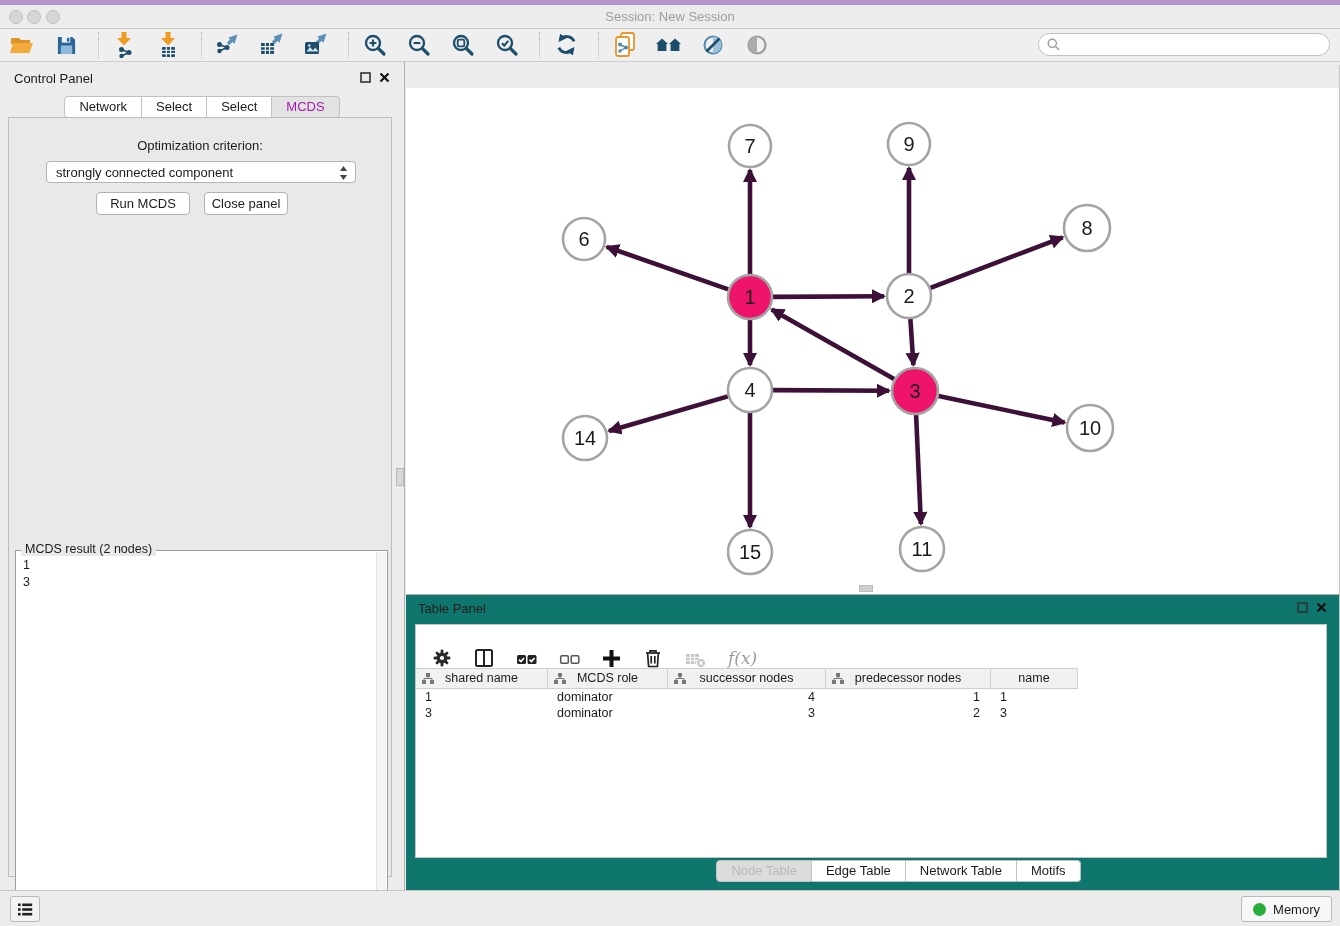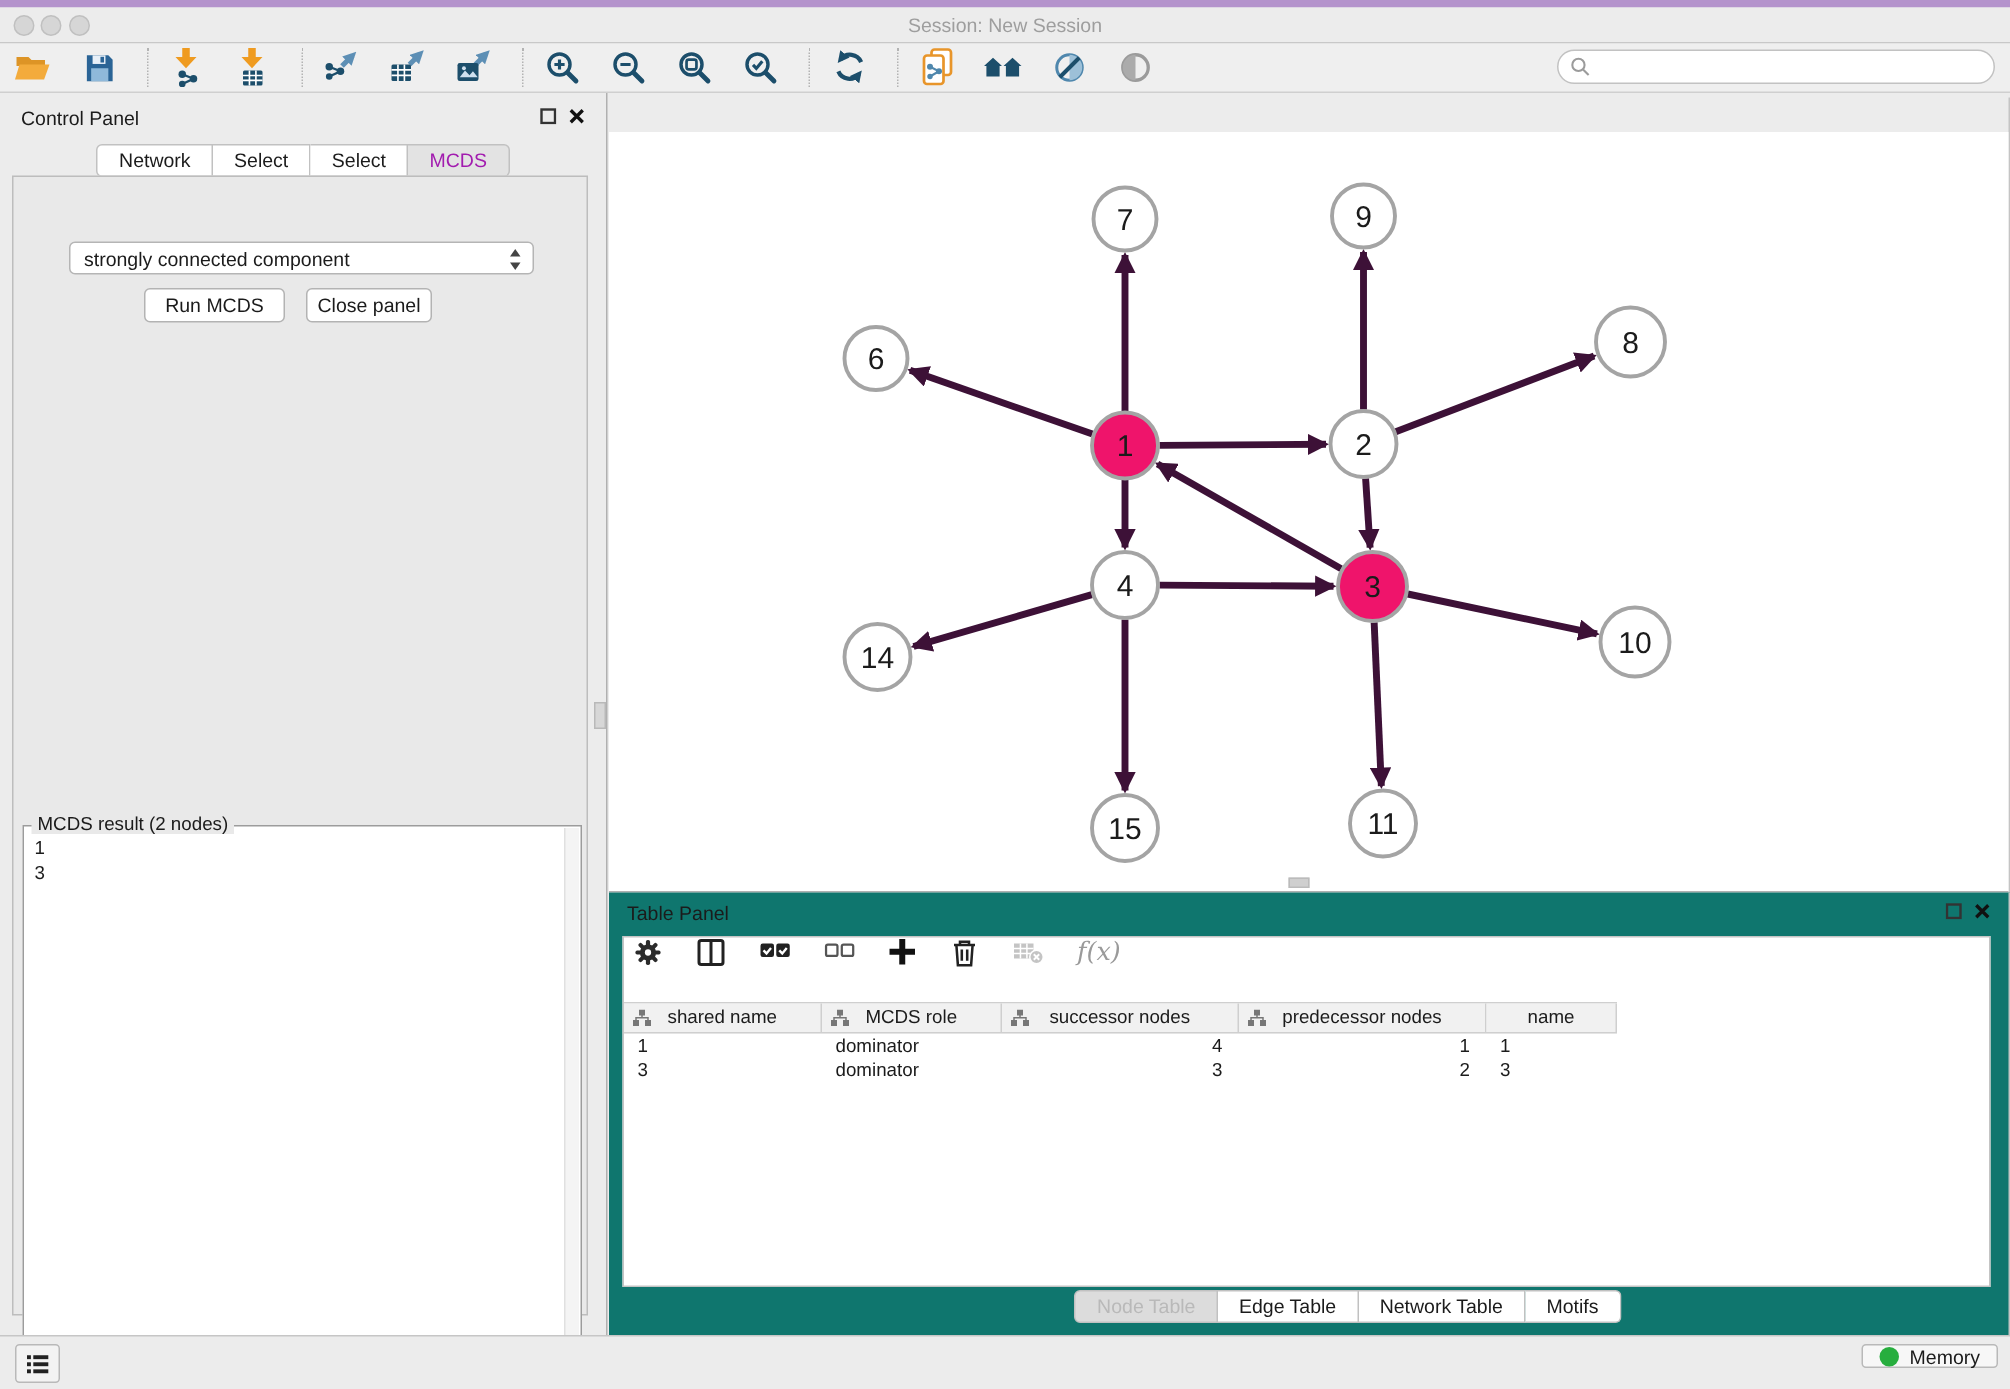--- a/index.html
+++ b/index.html
@@ -56,36 +56,36 @@
   #net-titlebar{position:absolute;left:0;top:0;width:100%;height:23px;
                 background:linear-gradient(#eeeeee,#d7d7d7);border-bottom:1px solid #ababab;box-sizing:border-box;}
   #net-title{position:absolute;left:0;right:0;top:0;height:23px;line-height:23px;text-align:center;font-size:13px;color:#111;}
   .tl{position:absolute;top:5px;width:13px;height:13px;border-radius:50%;box-sizing:border-box;}
   #net-canvas{position:absolute;left:0;top:23px;width:933px;height:507px;background:#fff;border-bottom:1px solid #b0b0b0;box-sizing:border-box;}
   
   #table-panel{position:absolute;left:406px;top:595px;width:934px;height:295px;background:#0f766e;
                border-right:1px solid #c4c4c4;box-sizing:border-box;}
   #tp-header{position:absolute;left:12px;top:6px;font-size:13px;}
   #tp-box{position:absolute;left:9px;top:29px;width:912px;height:234px;background:#fff;border:1px solid #c4c4c4;box-sizing:border-box;}
-  #tp-toolbar{height:43px;display:flex;align-items:flex-start;padding-left:6px;gap:22px;}
+  #tp-toolbar{height:43px;display:flex;align-items:flex-end;padding-left:16px;gap:22px;}
   #fx-label{font-size:17px;color:#9a9a9a;font-family:"DejaVu Serif",serif;font-style:italic;}
   #thead{display:flex;height:19px;border-top:1px solid #cfcfcf;border-bottom:1px solid #cfcfcf;background:#f1f1f1;width:662px;}
   .hcell{position:relative;border-right:1px solid #cfcfcf;font-size:12.5px;text-align:center;line-height:19px;box-sizing:border-box;background:#f1f1f1;}
   .hicon{position:absolute;left:6px;top:4px;}
   .col0{width:132px;}.col1{width:120px;}.col2{width:158px;}.col3{width:165px;}.col4{width:87px;}
   .trow{display:flex;height:16px;}
   .tcell{font-size:12.5px;line-height:16px;padding-left:9px;box-sizing:border-box;}
   .tcell.num{text-align:right;padding-right:11px;padding-left:0;}
   #tp-tabs{position:absolute;left:0;bottom:8px;width:100%;display:flex;justify-content:center;margin-left:26px;}
   #tp-tabs .tab.sel{background:#dcdcdc;color:#b9b9b9;}
   
   #statusbar{position:absolute;left:0;bottom:0;width:1340px;height:36px;background:#ececec;border-top:1px solid #c6c6c6;box-sizing:border-box;}
   #stack-btn{position:absolute;left:10px;top:5px;width:30px;height:26px;background:#f3f3f3;border:1px solid #b9b9b9;
              border-radius:3px;display:flex;align-items:center;justify-content:center;box-sizing:border-box;}
-  #memory-btn{position:absolute;right:8px;top:5px;height:16px;background:#f7f7f7;border:1px solid #b9b9b9;border-radius:3px;
+  #memory-btn{position:absolute;right:8px;top:5px;height:26px;background:#f7f7f7;border:1px solid #b9b9b9;border-radius:3px;
               display:flex;align-items:center;gap:7px;padding:0 11px;font-size:13px;box-sizing:border-box;}
   #memory-dot{width:13px;height:13px;border-radius:50%;}
 </style>
 </head>
 <body>
 
 <svg width="0" height="0" style="position:absolute">
   <defs>
     <marker id="navyhead" viewBox="0 0 10 10" refX="6" refY="5" markerWidth="2.8" markerHeight="2.8" orient="auto">
       <path d="M0 0L10 5L0 10z" fill="#1c4e6b"></path>
@@ -253,20 +253,21 @@
         <path d="M1.5 1.5L9.5 9.5M9.5 1.5L1.5 9.5" stroke="#111" stroke-width="2.2"></path>
       </svg>
   </div>
   <div id="cp-tabs">
     <div class="tab">Network</div>
     <div class="tab">Select</div>
     <div class="tab">Select</div>
     <div class="tab sel">MCDS</div>
   </div>
   <div id="cp-body">
+    <div id="opt-label">Optimization criterion:</div>
     <div id="criterion">
       <span>strongly connected component</span>
       <svg class="stepper" width="9" height="16" viewBox="0 0 9 16">
           <path d="M4.5 1L8 6H1z" fill="#444"></path>
           <path d="M4.5 15L1 10h7z" fill="#444"></path>
         </svg>
     </div>
     <div class="cp-btn" style="left:87px;width:94px">Run MCDS</div>
     <div class="cp-btn" style="left:195px;width:84px">Close panel</div>
     <div id="result-box">

